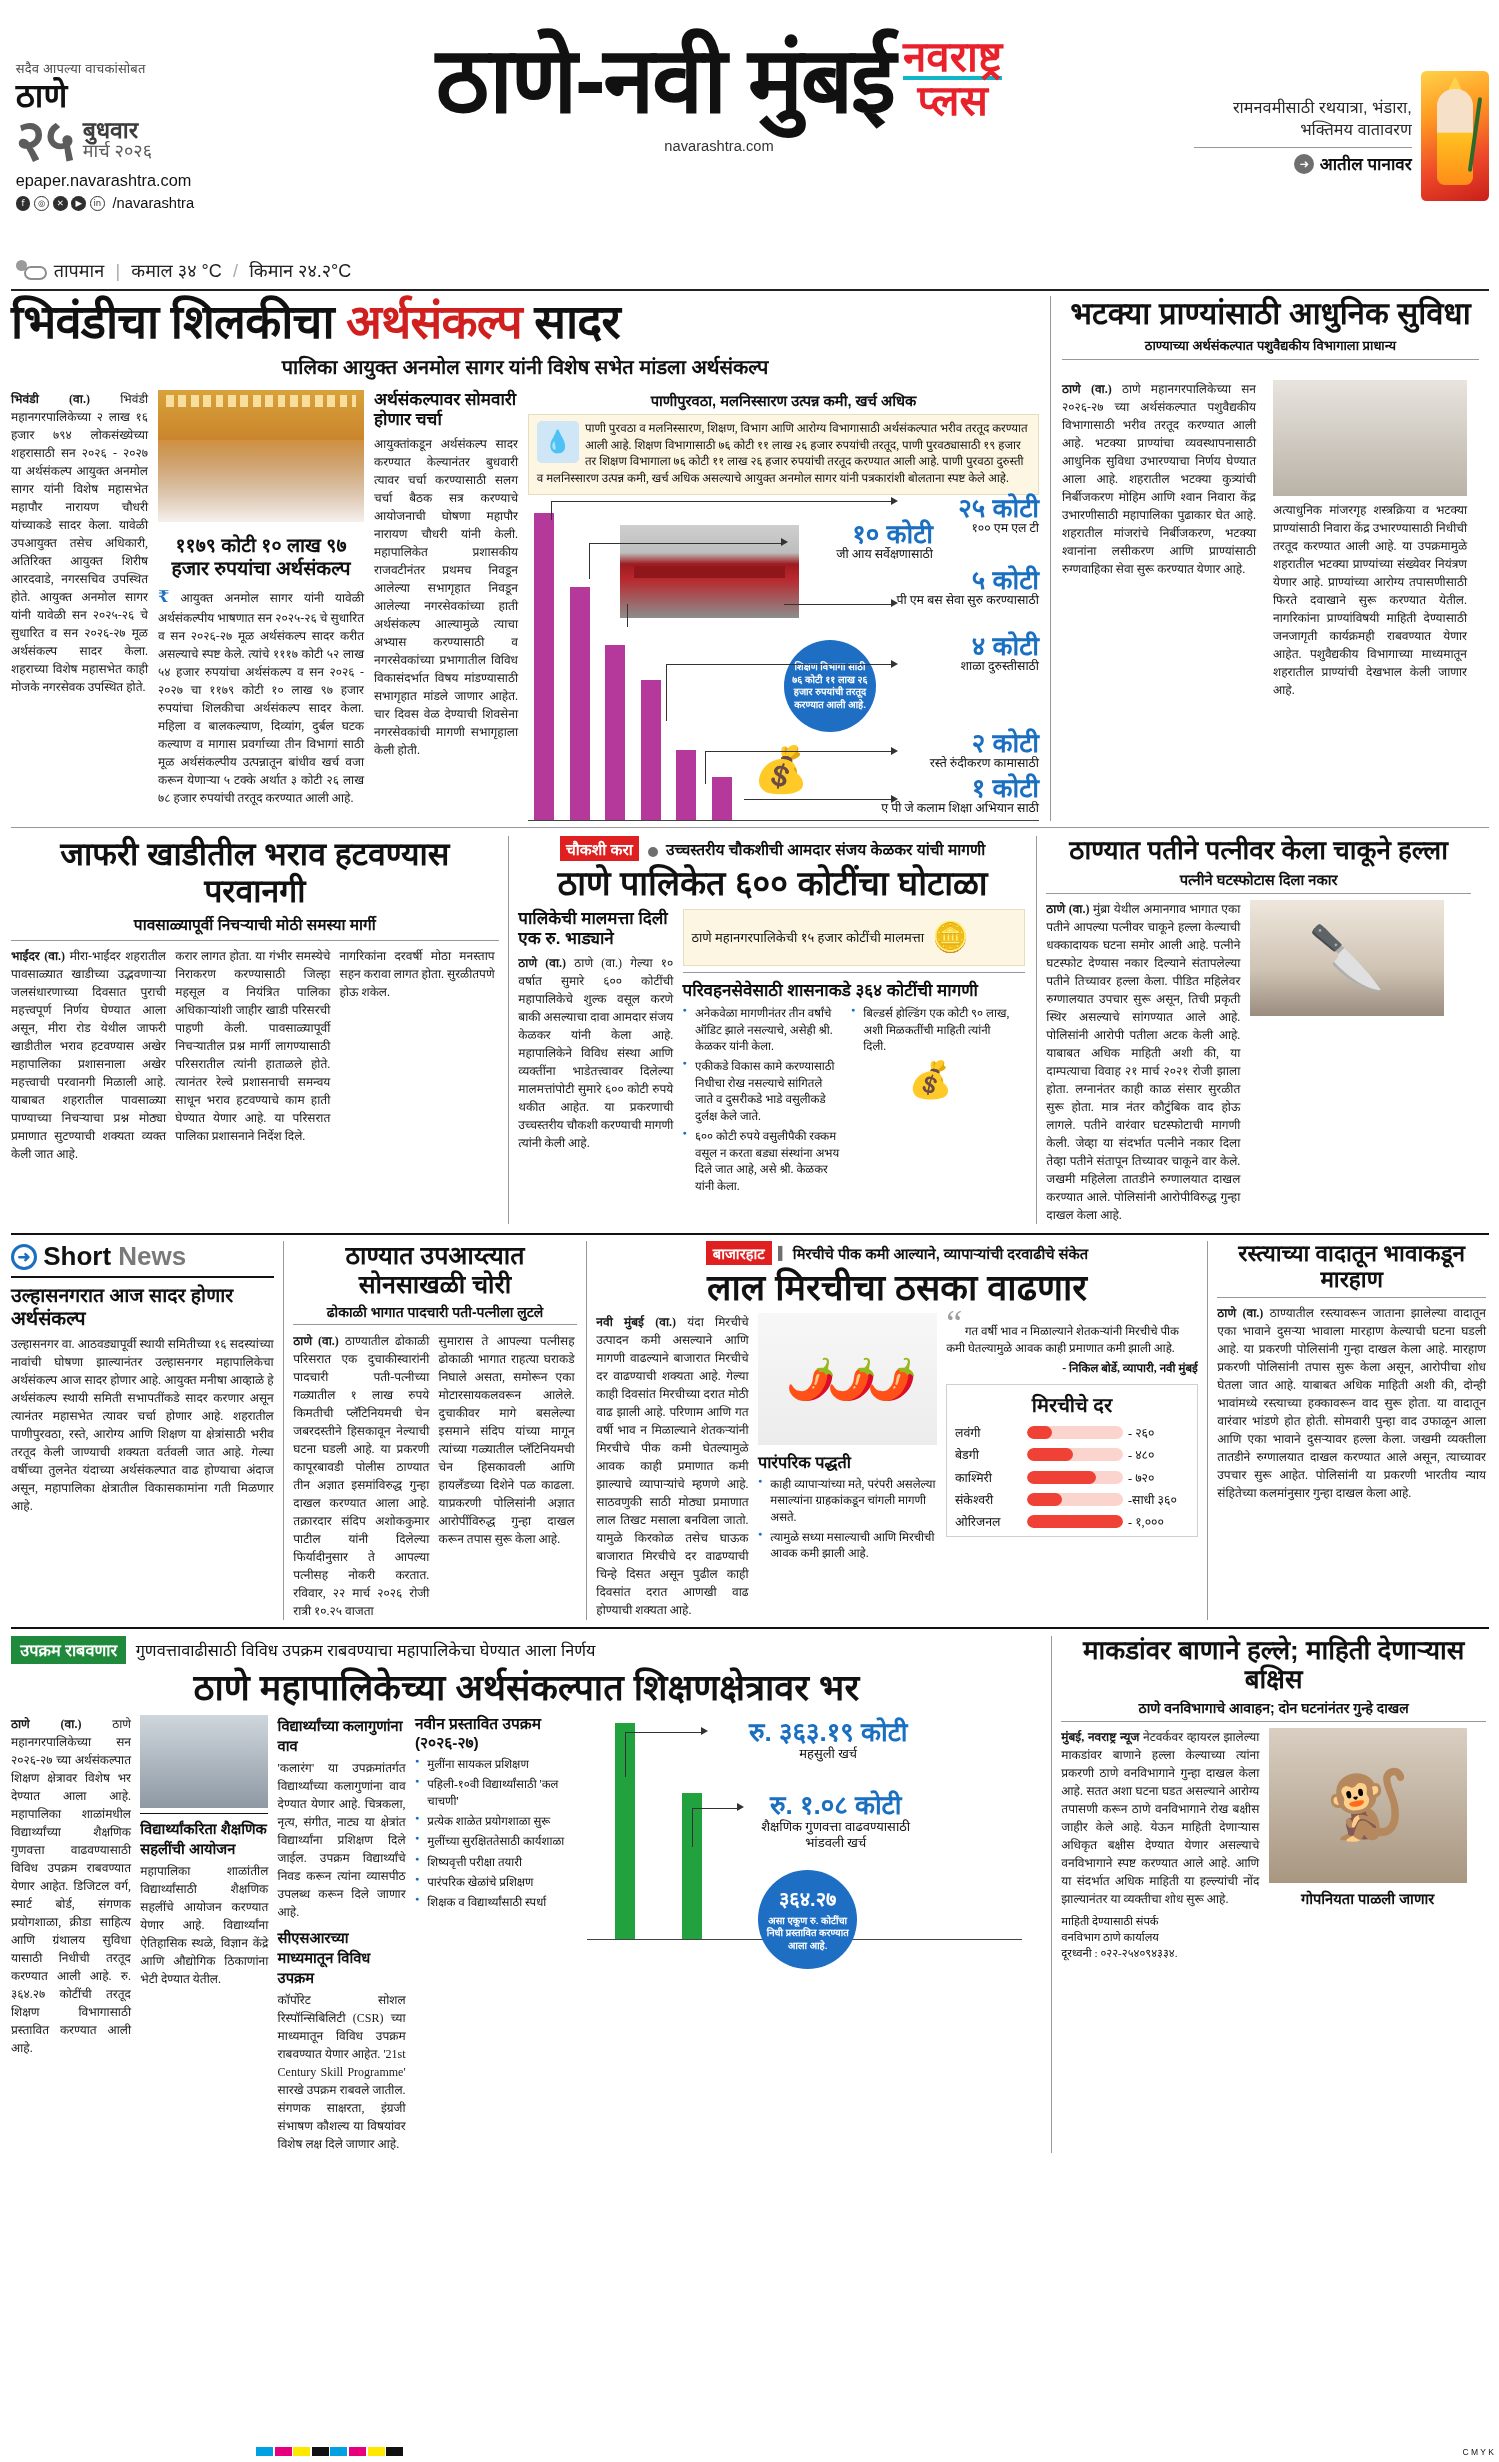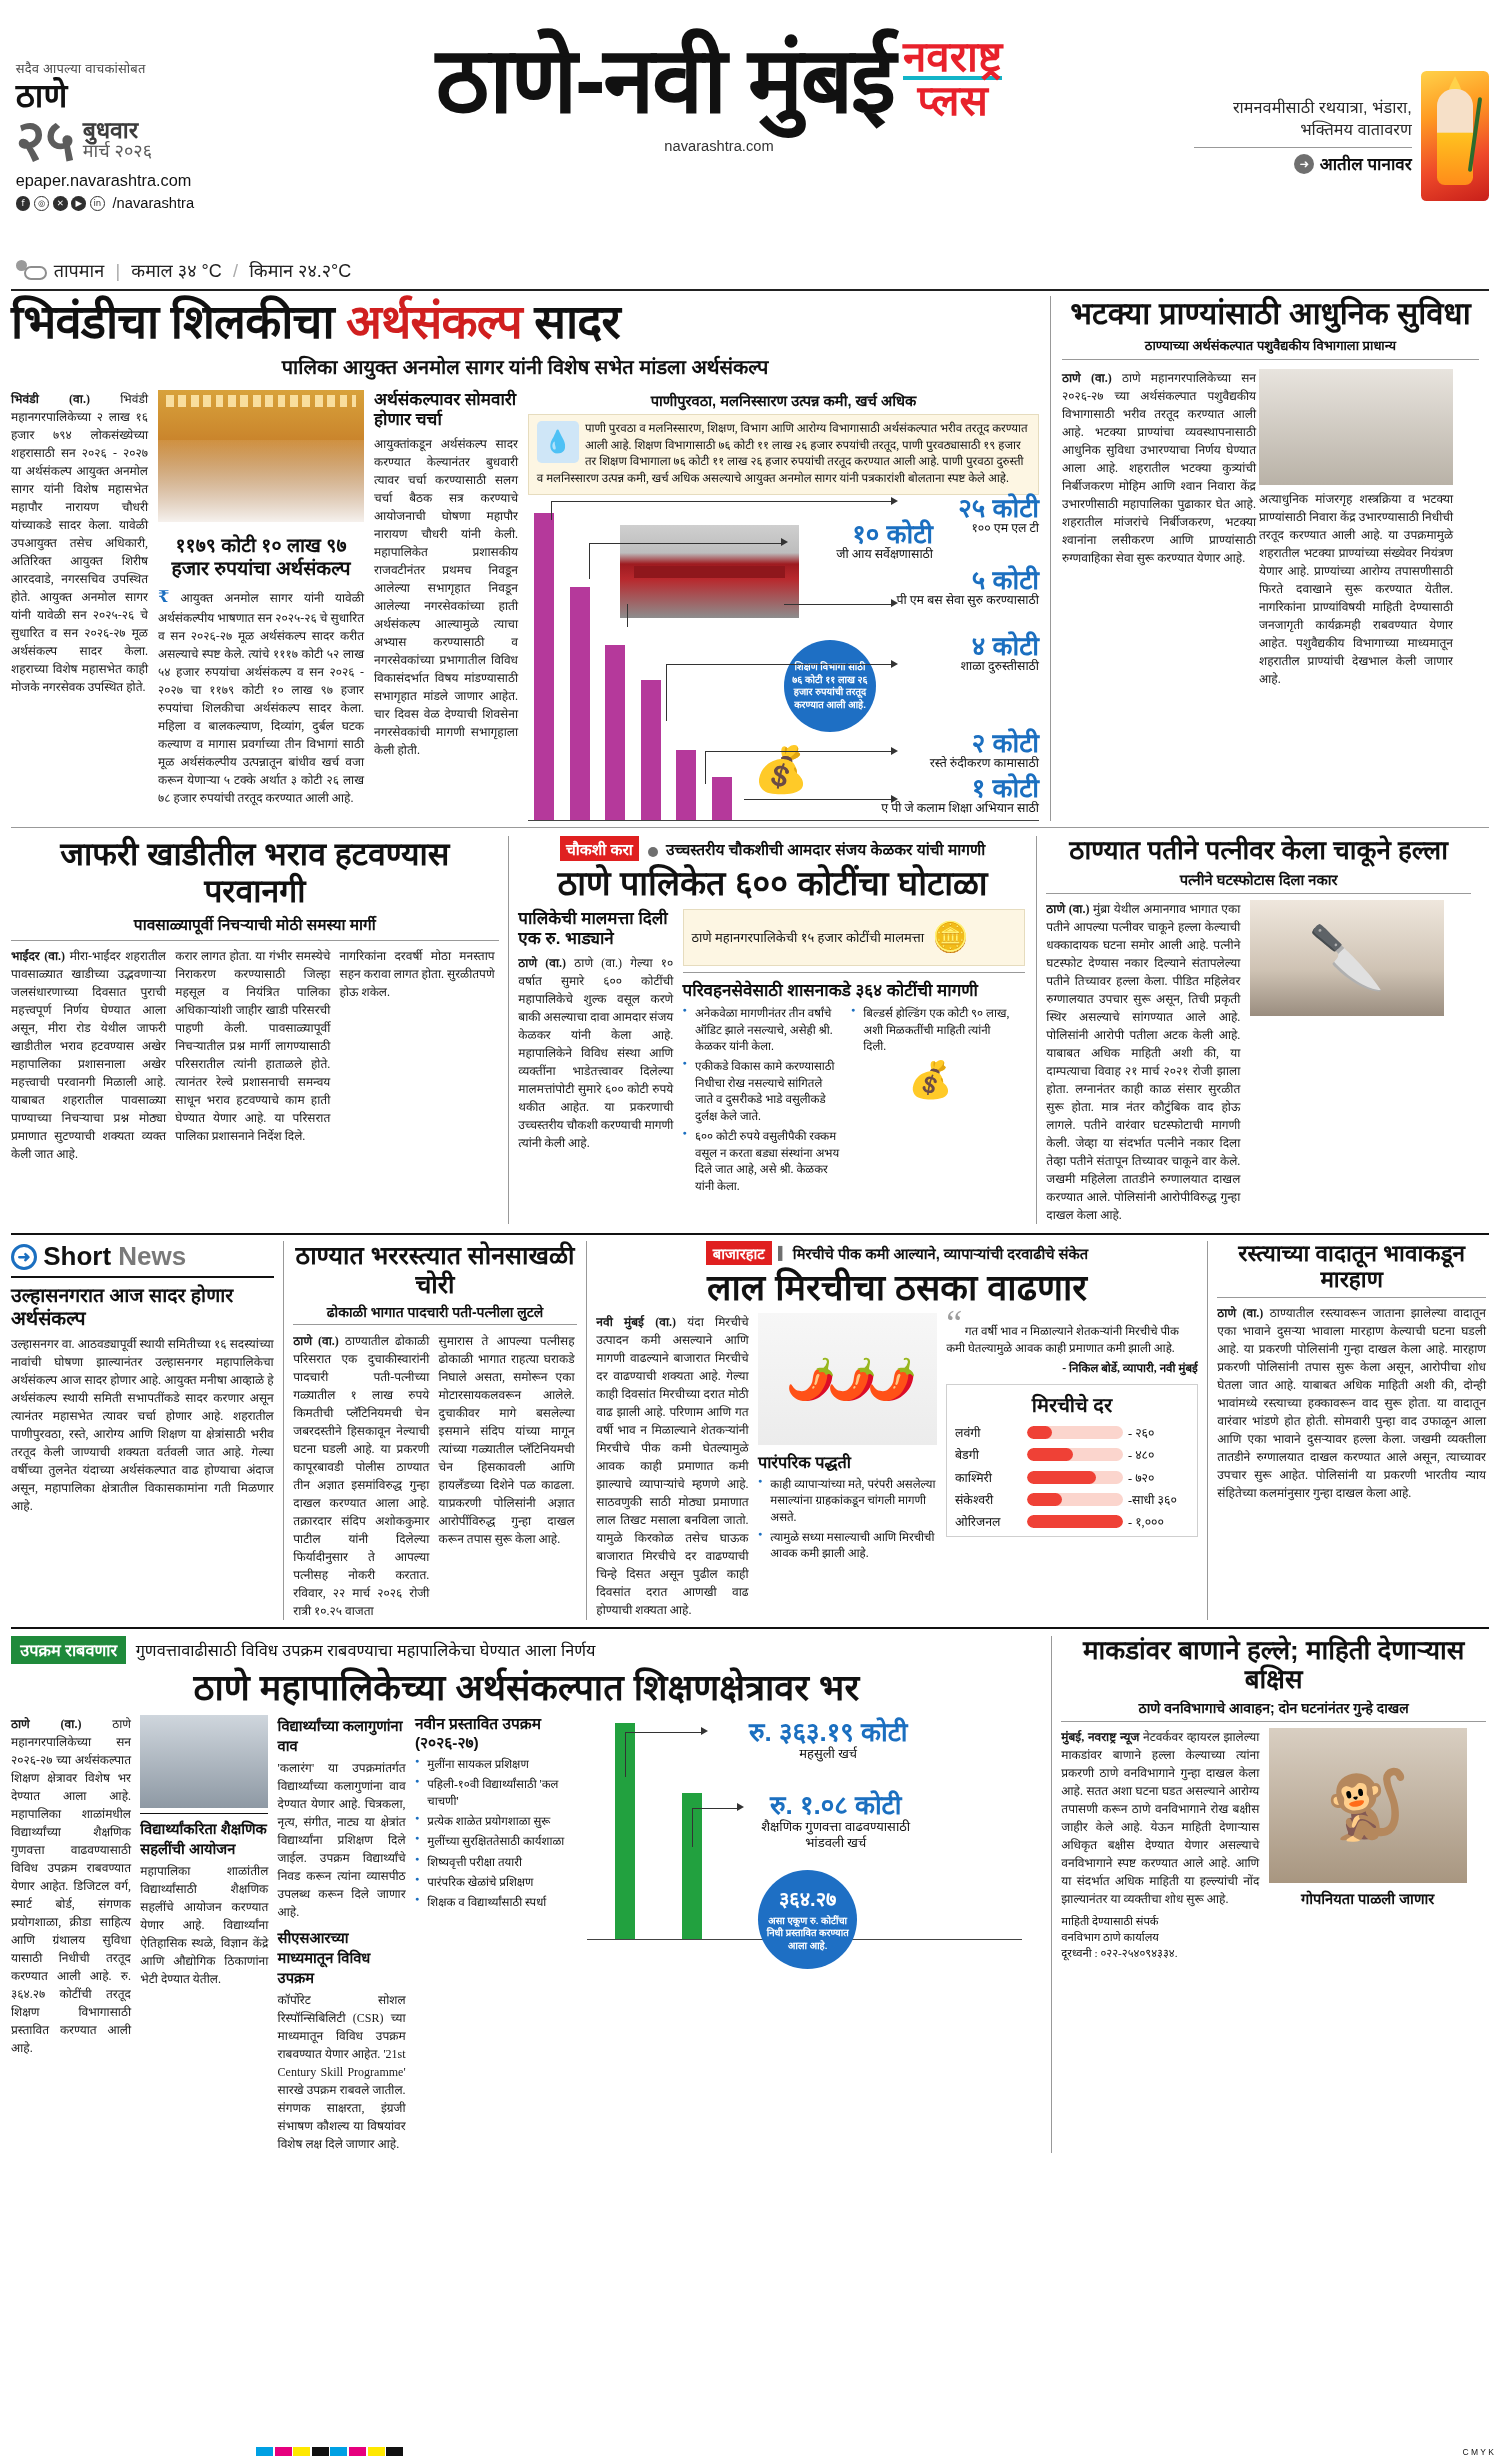--- a/index.html
+++ b/index.html
@@ -371,21 +371,21 @@
               <div class="co-lbl">जी आय सर्वेक्षणासाठी</div>
             </div>
           </div>
         </div>
       </div>
     </div>
 
     <div class="topright">
       <h2 class="hl" style="font-size:31px;line-height:1.14;text-align:center">भटक्या प्राण्यांसाठी आधुनिक सुविधा</h2>
       <div class="hl" style="font-size:13px;text-align:center;margin-top:4.7px;padding-bottom:4.7px;border-bottom:0.8px solid #999">ठाण्याच्या अर्थसंकल्पात पशुवैद्यकीय विभागाला प्राधान्य</div>
-      <div style="display:flex;gap:3px;margin-top:9px">
+      <div style="display:flex;gap:17px;margin-top:20px">
         <div style="width:194px">
           <p class="body-txt">
             <span class="dateline">ठाणे (वा.)</span>
             <span>ठाणे महानगरपालिकेच्या सन २०२६-२७ च्या अर्थसंकल्पात पशुवैद्यकीय विभागासाठी भरीव तरतूद करण्यात आली आहे. भटक्या प्राण्यांचा व्यवस्थापनासाठी आधुनिक सुविधा उभारण्याचा निर्णय घेण्यात आला आहे. शहरातील भटक्या कुत्र्यांची निर्बीजकरण मोहिम आणि श्वान निवारा केंद्र उभारणीसाठी महापालिका पुढाकार घेत आहे. शहरातील मांजरांचे निर्बीजकरण, भटक्या श्वानांना लसीकरण आणि प्राण्यांसाठी रुग्णवाहिका सेवा सुरू करण्यात येणार आहे.</span>
           </p>
         </div>
         <div style="width:194px">
           <div class="photo" style="width:100%;height:116px;background:linear-gradient(180deg,#e8e4de,#b9b2a7)"></div>
           <p class="body-txt" style="margin-top:5.4px">अत्याधुनिक मांजरगृह शस्त्रक्रिया व भटक्या प्राण्यांसाठी निवारा केंद्र उभारण्यासाठी निधीची तरतूद करण्यात आली आहे. या उपक्रमामुळे शहरातील भटक्या प्राण्यांच्या संख्येवर नियंत्रण येणार आहे. प्राण्यांच्या आरोग्य तपासणीसाठी फिरते दवाखाने सुरू करण्यात येतील. नागरिकांना प्राण्यांविषयी माहिती देण्यासाठी जनजागृती कार्यक्रमही राबवण्यात येणार आहेत. पशुवैद्यकीय विभागाच्या माध्यमातून शहरातील प्राण्यांची देखभाल केली जाणार आहे.</p>
         </div>
@@ -479,21 +479,21 @@
           <span>Short</span>
           <span class="grey">News</span>
         </span>
       </div>
       <div class="hline2" style="margin:3.9px 0 5.4px"></div>
       <div class="hl" style="font-size:19.4px;line-height:1.2">उल्हासनगरात आज सादर होणार अर्थसंकल्प</div>
       <p class="body-txt" style="margin-top:4.7px">उल्हासनगर वा. आठवड्यापूर्वी स्थायी समितीच्या १६ सदस्यांच्या नावांची घोषणा झाल्यानंतर उल्हासनगर महापालिकेचा अर्थसंकल्प आज सादर होणार आहे. आयुक्त मनीषा आव्हाळे हे अर्थसंकल्प स्थायी समिती सभापतींकडे सादर करणार असून त्यानंतर महासभेत त्यावर चर्चा होणार आहे. शहरातील पाणीपुरवठा, रस्ते, आरोग्य आणि शिक्षण या क्षेत्रांसाठी भरीव तरतूद केली जाण्याची शक्यता वर्तवली जात आहे. गेल्या वर्षीच्या तुलनेत यंदाच्या अर्थसंकल्पात वाढ होण्याचा अंदाज असून, महापालिका क्षेत्रातील विकासकामांना गती मिळणार आहे.</p>
     </div>
 
     <div class="s3b">
-      <h2 class="hl" style="font-size:25px;line-height:1.14;text-align:center">ठाण्यात भररस्त्यात सोनसाखळी चोरी</h2>
+      <h2 class="hl" style="font-size:25px;line-height:1.14;text-align:center">ठाण्यात उपआय्त्यात सोनसाखळी चोरी</h2>
       <div class="hl" style="font-size:14px;text-align:center;margin-top:3.1px;padding-bottom:3.9px;border-bottom:0.8px solid #999">ढोकाळी भागात पादचारी पती-पत्नीला लुटले</div>
       <div style="display:flex;gap:9.3px;margin-top:6.2px">
         <div style="width:136px">
           <p class="body-txt">
             <span class="dateline">ठाणे (वा.)</span>
             <span>ठाण्यातील ढोकाळी परिसरात एक दुचाकीस्वारांनी पादचारी पती-पत्नीच्या गळ्यातील १ लाख रुपये किमतीची प्लॅटिनियमची चेन जबरदस्तीने हिसकावून नेल्याची घटना घडली आहे. या प्रकरणी कापूरबावडी पोलीस ठाण्यात तीन अज्ञात इसमांविरुद्ध गुन्हा दाखल करण्यात आला आहे. तक्रारदार संदिप अशोककुमार पाटील यांनी दिलेल्या फिर्यादीनुसार ते आपल्या पत्नीसह नोकरी करतात. रविवार, २२ मार्च २०२६ रोजी रात्री १०.२५ वाजता</span>
           </p>
         </div>
         <div style="width:136px">
           <p class="body-txt">सुमारास ते आपल्या पत्नीसह ढोकाळी भागात राहत्या घराकडे निघाले असता, समोरून एका मोटारसायकलवरून आलेले. दुचाकीवर मागे बसलेल्या इसमाने संदिप यांच्या मागून त्यांच्या गळ्यातील प्लॅटिनियमची चेन हिसकावली आणि हायलँडच्या दिशेने पळ काढला. याप्रकरणी पोलिसांनी अज्ञात आरोपींविरुद्ध गुन्हा दाखल करून तपास सुरू केला आहे.</p>

